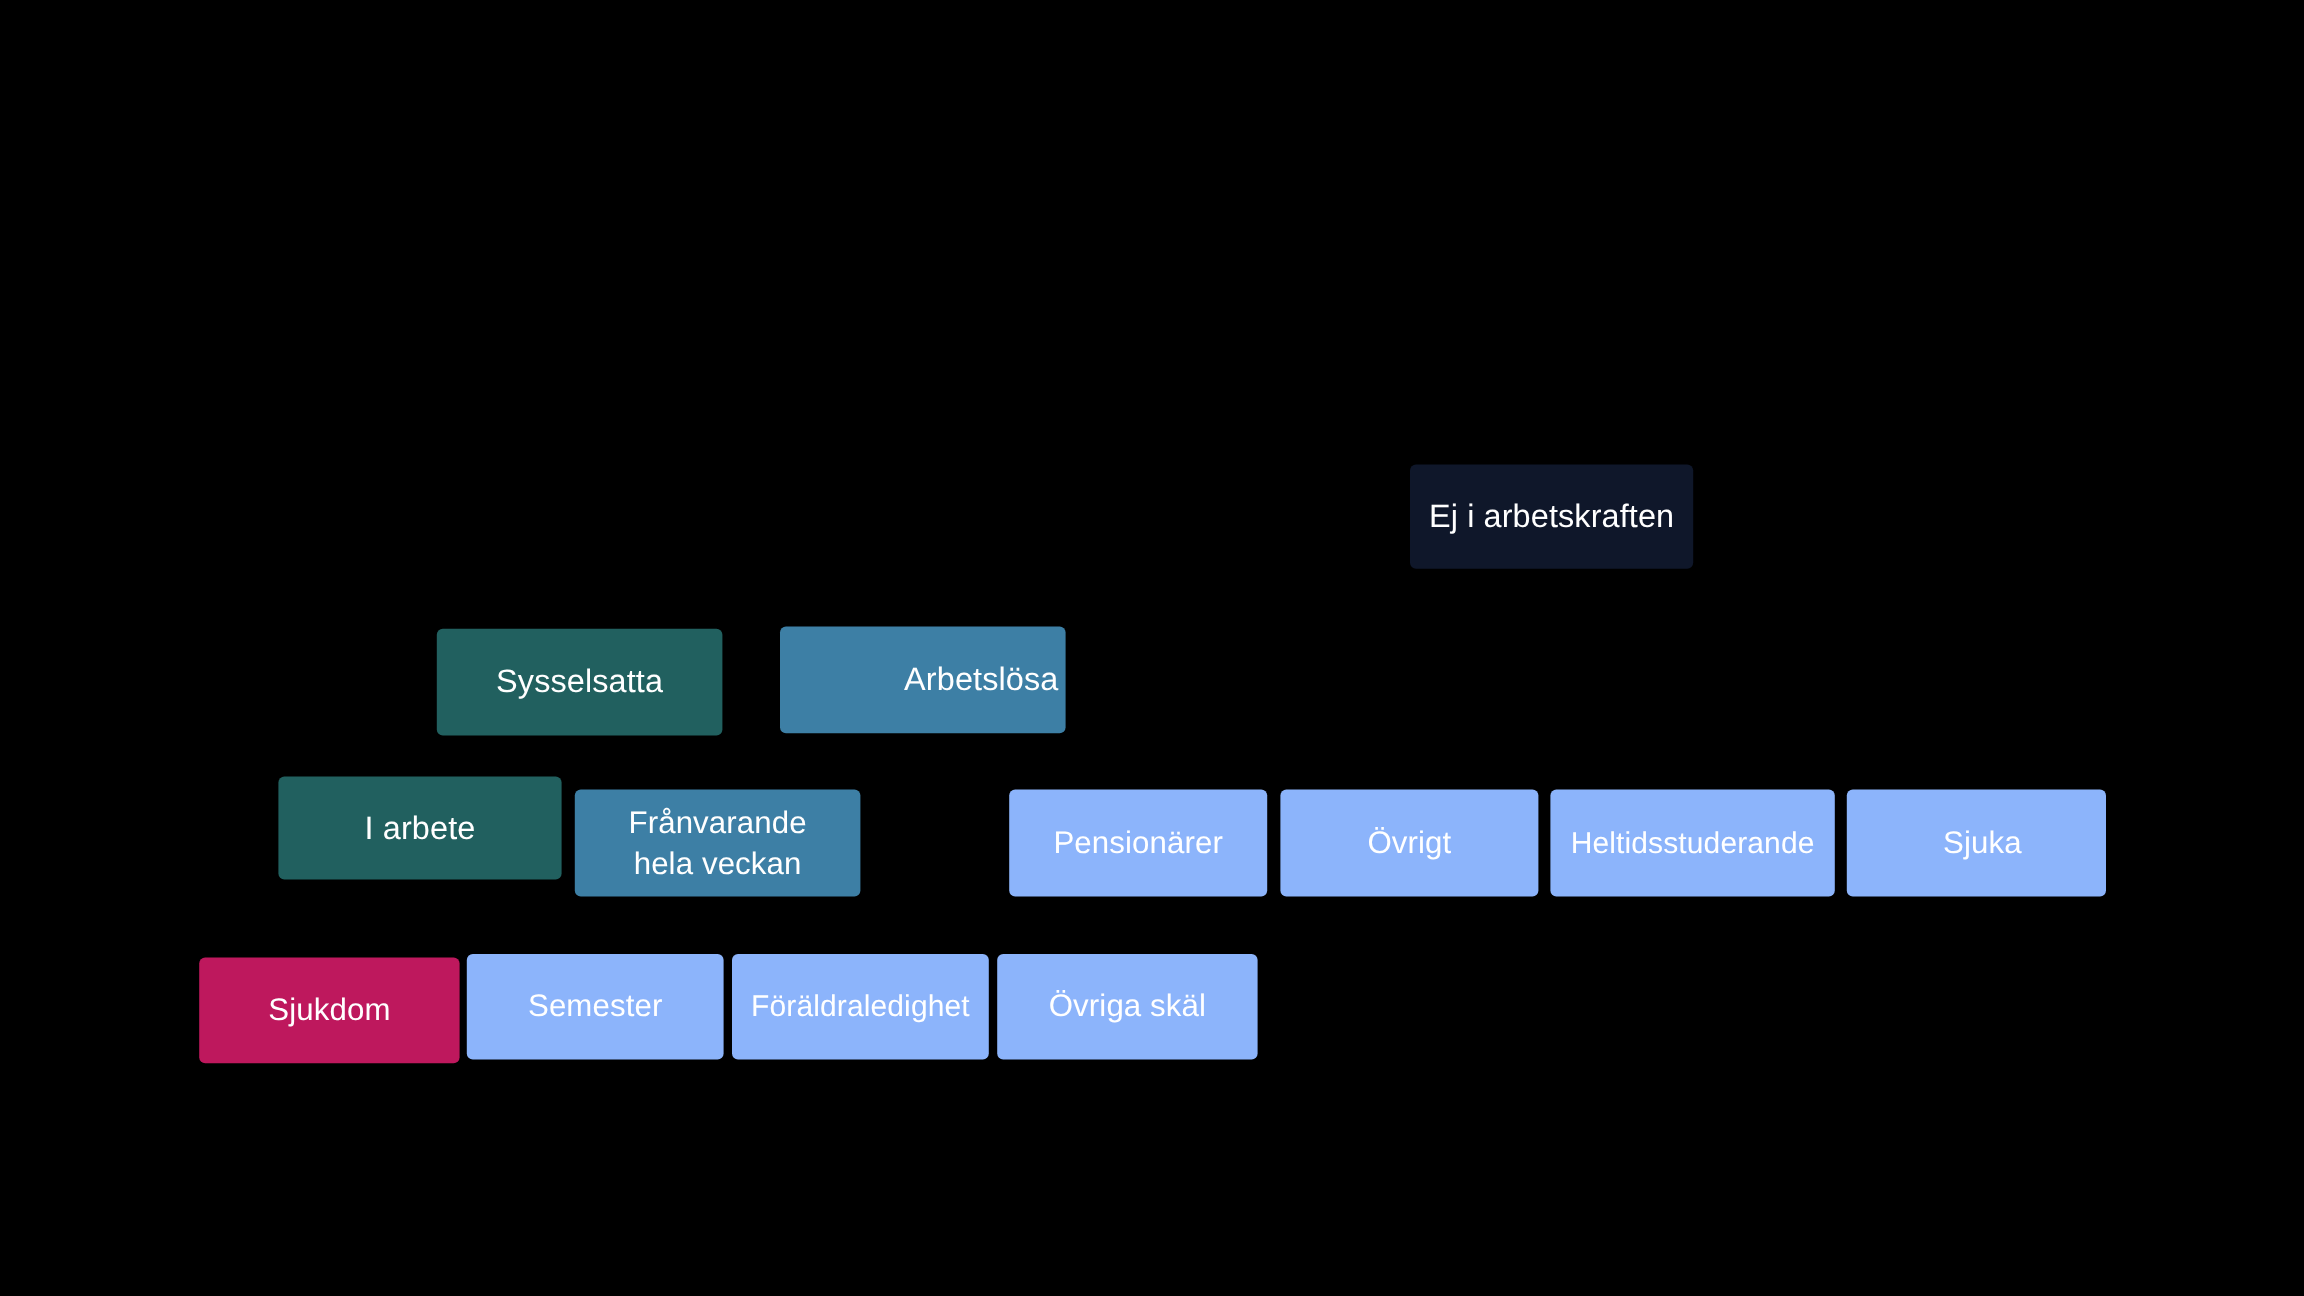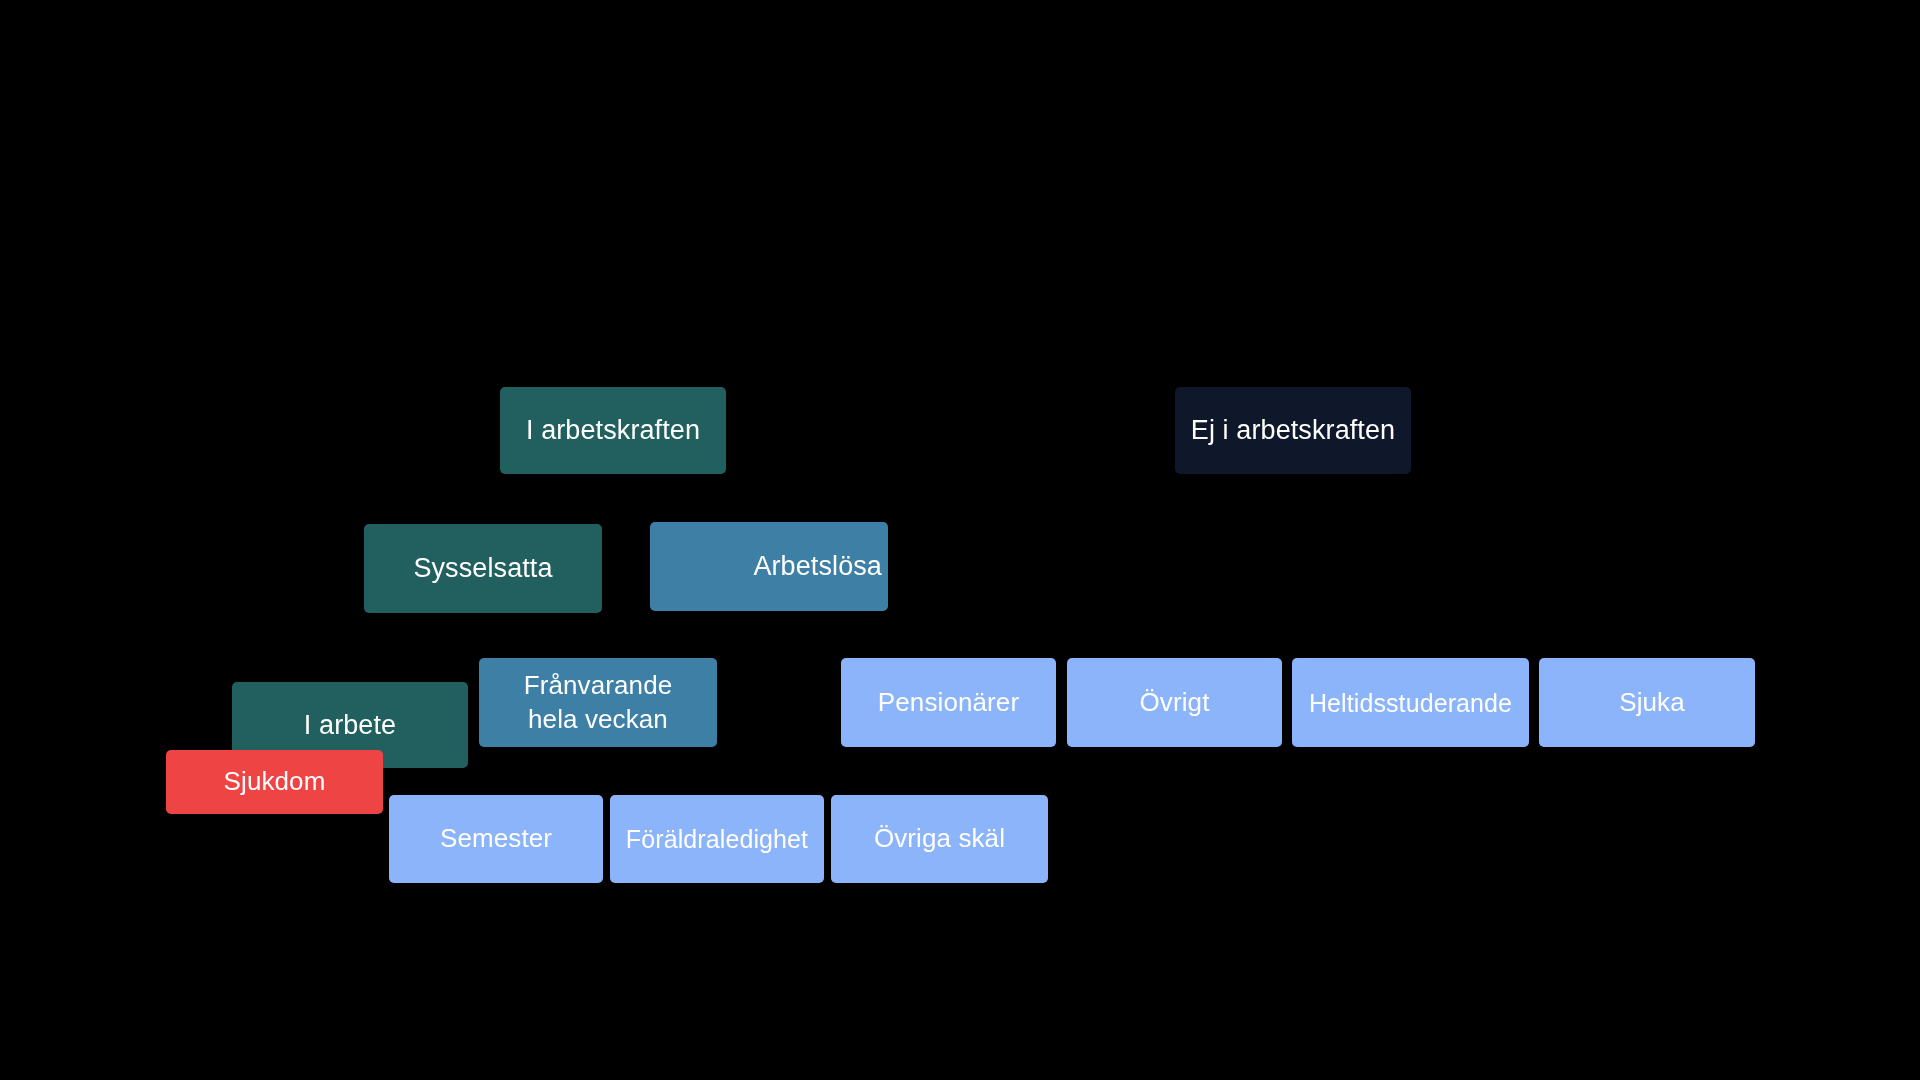--- a/index.html
+++ b/index.html
@@ -53,52 +53,49 @@
   }
   .two-line {
     font-size: 26px;
     line-height: 1.30;
   }
 </style>
 </head>
 <body style="background: rgb(0, 0, 0);">
 
 <div id="stage" style="background: rgb(0, 0, 0);">
-    <div class="node tier-labour" style="left: 500px; top: 387px; width: 226px; height: 87px; background: rgb(33, 96, 95);">
-      <span class="node-label">I arbetskraften</span>
-    </div>
     <div class="node tier-mid" style="left: 1175px; top: 387px; width: 236px; height: 87px; background: #0f172a;">
       <span class="node-label">Ej i arbetskraften</span>
     </div>
     <div class="node tier-labour" style="left: 364px; top: 524px; width: 238px; height: 89px; background: rgb(33, 96, 95);">
       <span class="node-label">Sysselsatta</span>
     </div>
     <div class="node tier-mid" style="left: 650px; top: 522px; width: 238px; height: 89px; background: rgb(61, 127, 165); text-align: right;">
       <span class="node-label">Arbetslösa</span>
     </div>
-    <div class="node tier-labour" style="left: 232px; top: 682px; width: 236px; height: 86px; background: rgb(33, 96, 95);">
+    <div class="node tier-labour" style="left: 232px; top: 647px; width: 236px; height: 86px; background: rgb(33, 96, 95);">
       <span class="node-label">I arbete</span>
     </div>
     <div class="node tier-mid two-line" style="left: 479px; top: 658px; width: 238px; height: 89px; background: rgb(61, 127, 165);">
       <span class="node-label">Frånvarande
 hela veckan</span>
     </div>
     <div class="node tier-leaf" style="left: 841px; top: 658px; width: 215px; height: 89px; background: rgb(140, 180, 251);">
       <span class="node-label">Pensionärer</span>
     </div>
     <div class="node tier-leaf" style="left: 1067px; top: 658px; width: 215px; height: 89px; background: rgb(140, 180, 251);">
       <span class="node-label">Övrigt</span>
     </div>
     <div class="node tier-leaf small" style="left: 1292px; top: 658px; width: 237px; height: 89px; background: rgb(140, 180, 251); justify-content: flex-end;">
       <span class="node-label">Heltidsstuderande</span>
     </div>
     <div class="node tier-leaf" style="left: 1539px; top: 658px; width: 216px; height: 89px; background: rgb(140, 180, 251); padding-left: 16px;">
       <span class="node-label">Sjuka</span>
     </div>
-    <div class="node tier-leaf" style="left: 166px; top: 750px; width: 217px; height: 64px; background: #ef4444;">
+    <div class="node tier-leaf" style="left: 166px; top: 798px; width: 217px; height: 88px; background: #be185d;">
       <span class="node-label">Sjukdom</span>
     </div>
     <div class="node tier-leaf" style="left: 389px; top: 795px; width: 214px; height: 88px; background: rgb(140, 180, 251);">
       <span class="node-label">Semester</span>
     </div>
     <div class="node tier-leaf small" style="left: 610px; top: 795px; width: 214px; height: 88px; background: rgb(140, 180, 251);">
       <span class="node-label">Föräldraledighet</span>
     </div>
     <div class="node tier-leaf" style="left: 831px; top: 795px; width: 217px; height: 88px; background: rgb(140, 180, 251);">
       <span class="node-label">Övriga skäl</span>

